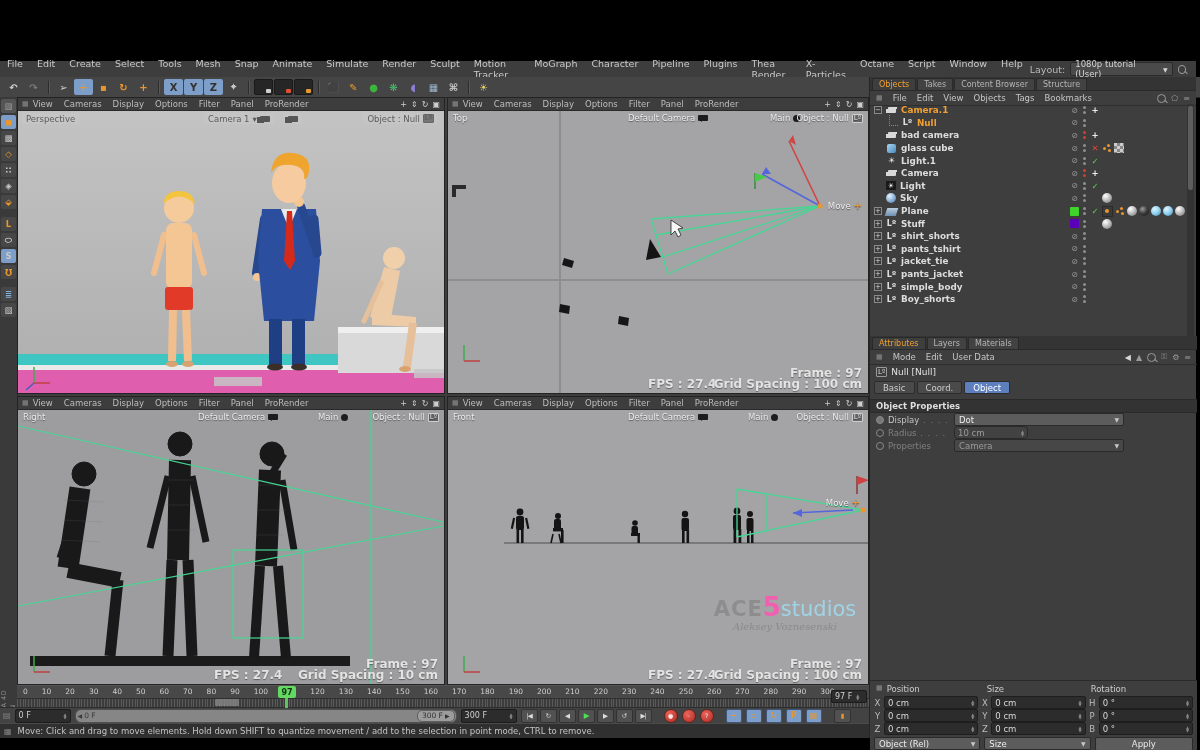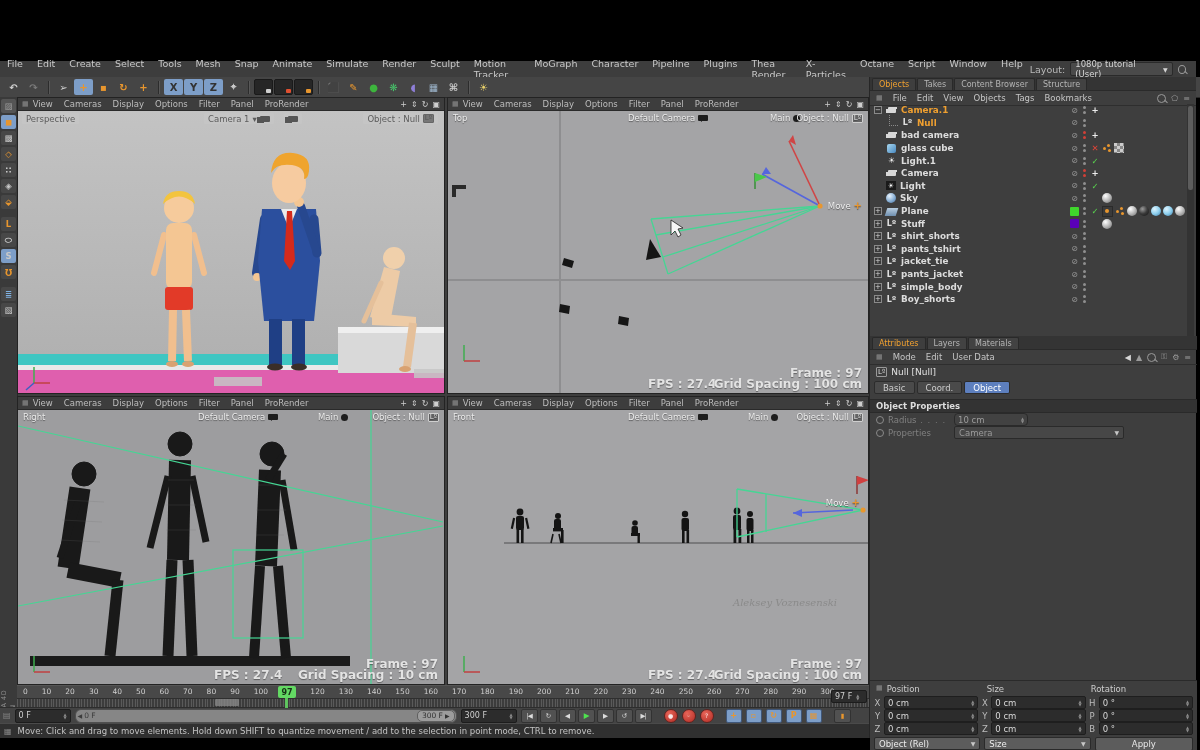--- a/index.html
+++ b/index.html
@@ -617,20 +617,21 @@
       </span>
       <span class="vlab" style="right:5px">
         <span>Object : Null</span>
             <span class="null-ic">Lº</span>
       </span>
       <span class="movelab" style="right:8px;top:88px">
         <span>Move</span>
             <b>+</b>
       </span>
       <div id="wm">
+        <div class="l1"><span class="ace">ACE</span><span class="five">5</span><span class="stu">studios</span></div>
         <div class="auth">Aleksey Voznesenski</div>
       </div>
       <span class="blab" style="right:6px;bottom:13px">Frame : 97</span>
       <span class="blab" style="left:200px;bottom:2px">FPS : 27.4</span>
       <span class="blab" style="right:6px;bottom:2px">Grid Spacing : 100 cm</span>
     </div>
   </div>
 
   <div id="rpanel" class="abs">
 
@@ -897,20 +898,28 @@
       <div class="ttl">
         <span class="null-ic" style="border-color:#bbb;color:#ddd;font-size:7px;border:1px solid #999;border-radius:1px;padding:0 1px">Lº</span>
         <span>Null [Null]</span>
       </div>
       <div class="subtabs">
         <span class="stab">Basic</span>
         <span class="stab">Coord.</span>
         <span class="stab act">Object</span>
       </div>
       <div class="sect">Object Properties</div>
+      <div class="arow">
+        <span class="circ" style="background:#777"></span>
+        <span class="alab"><span>Display</span><span class="lead"> . . . .</span></span>
+        <span class="dd" style="width:160px">
+              <span>Dot</span>
+              <span class="ar">▼</span>
+            </span>
+      </div>
       <div class="arow dis">
         <span class="circ"></span>
         <span class="alab"><span>Radius</span><span class="lead"> . . . .</span></span>
         <span class="sfld" style="width:66px">
               <span>10 cm</span>
               <span class="stp">▲<br>▼</span>
             </span>
       </div>
       <div class="arow dis">
         <span class="circ"></span>

